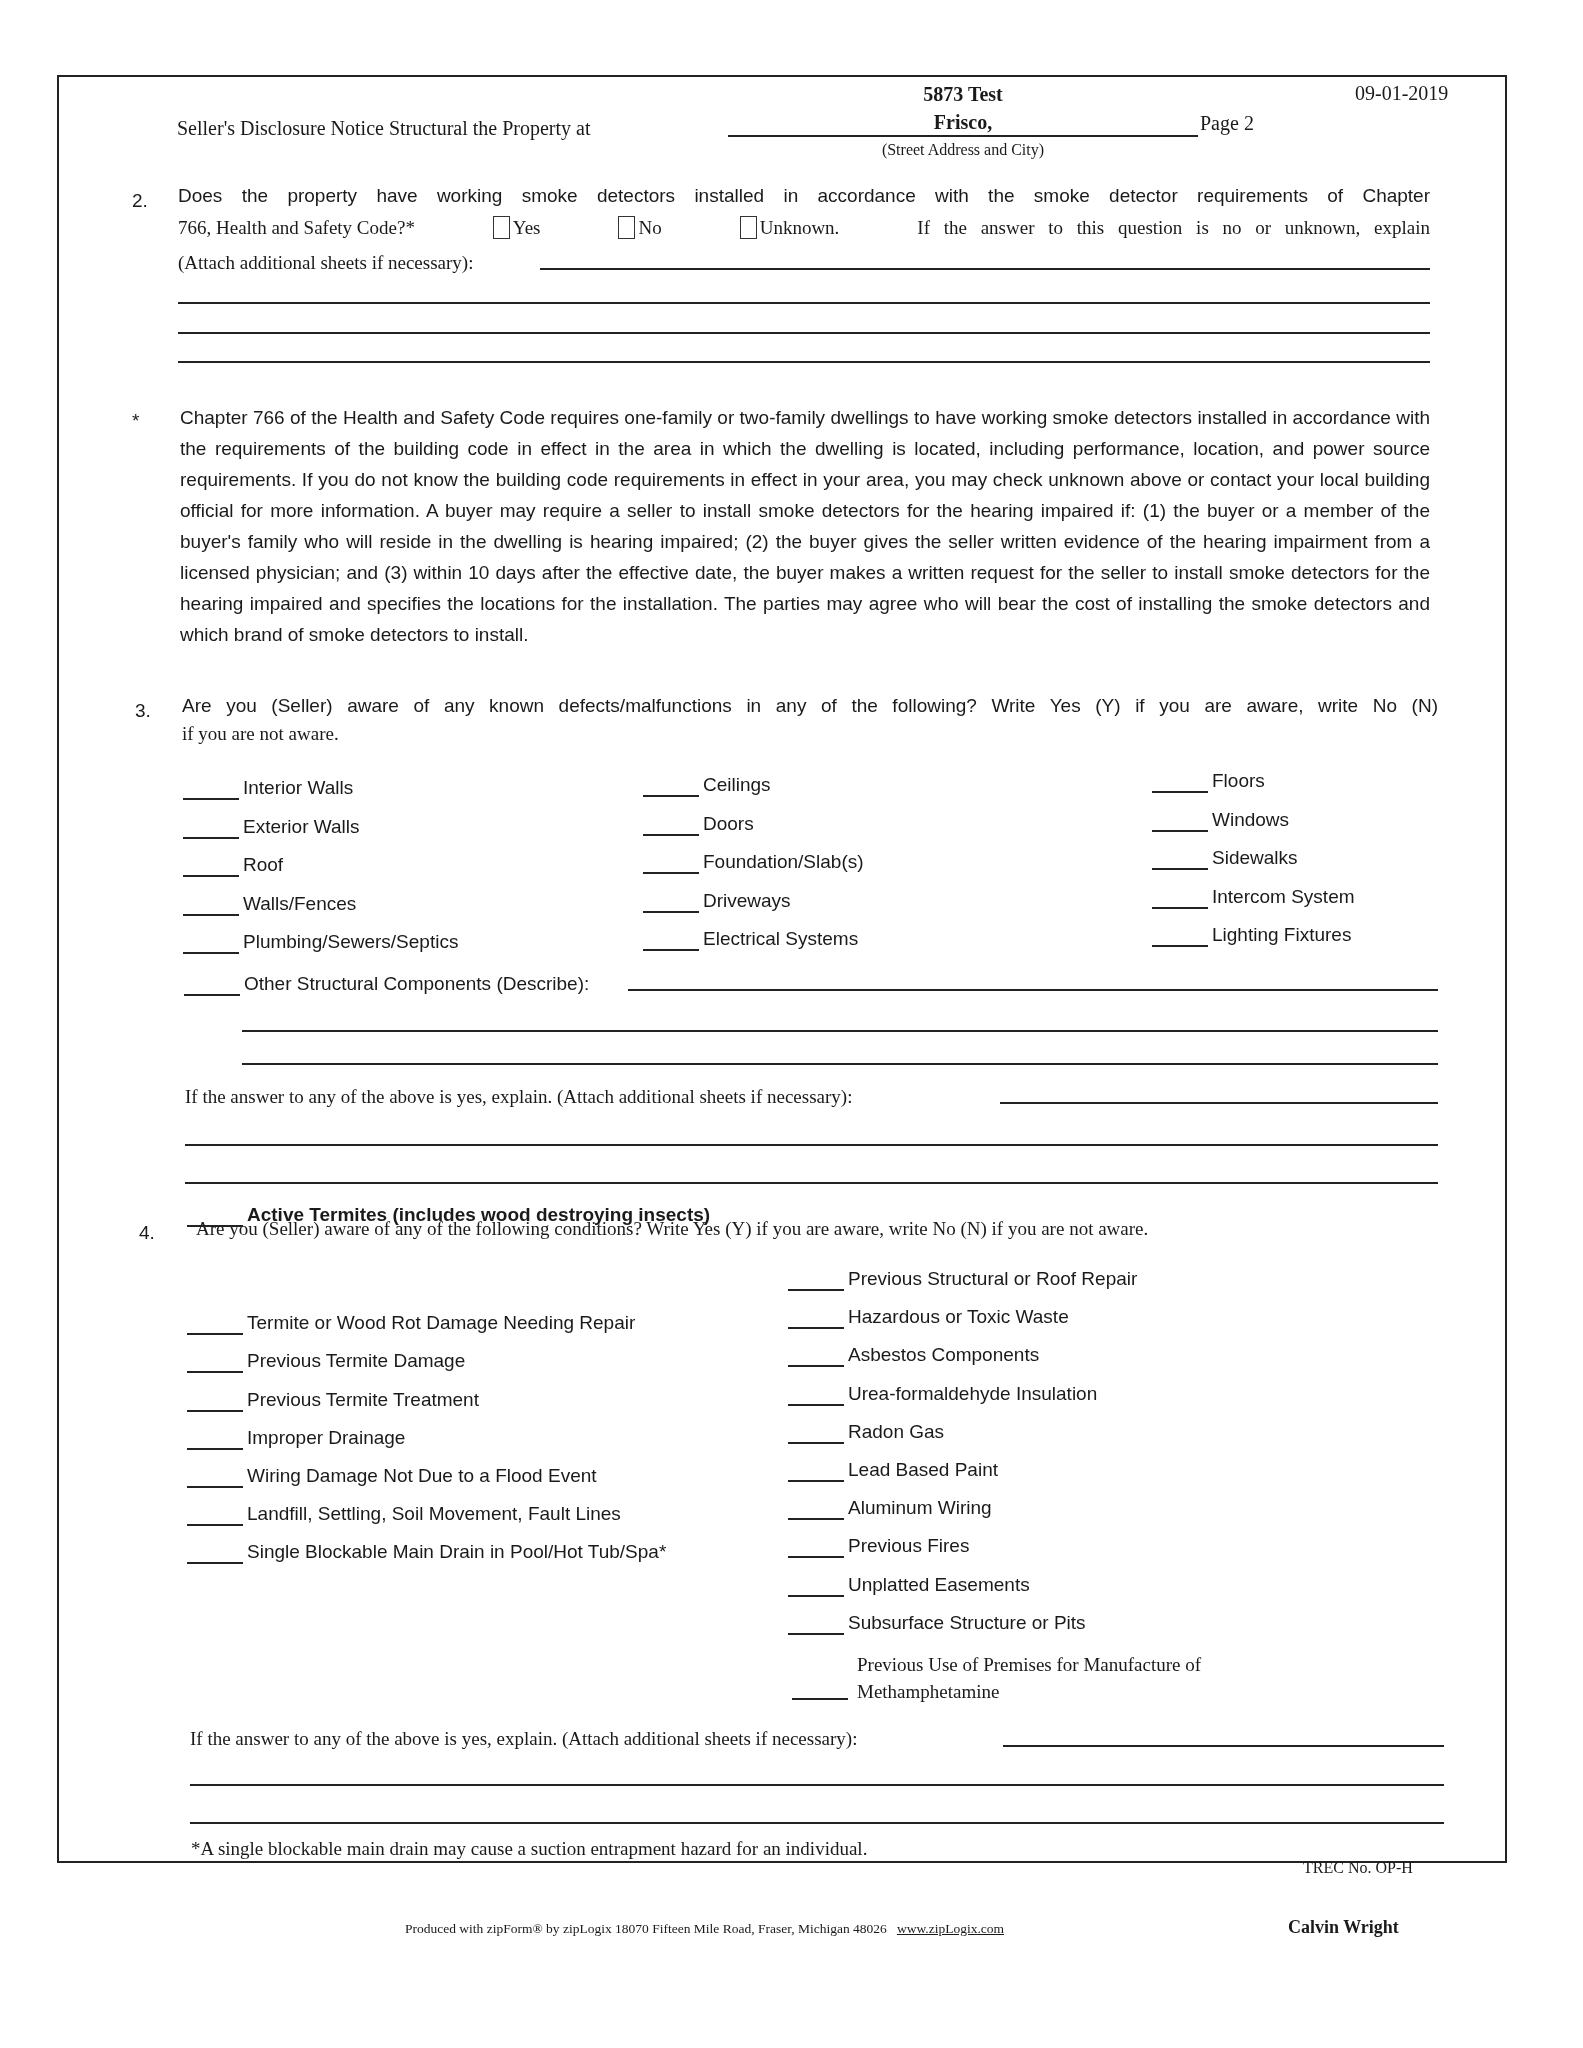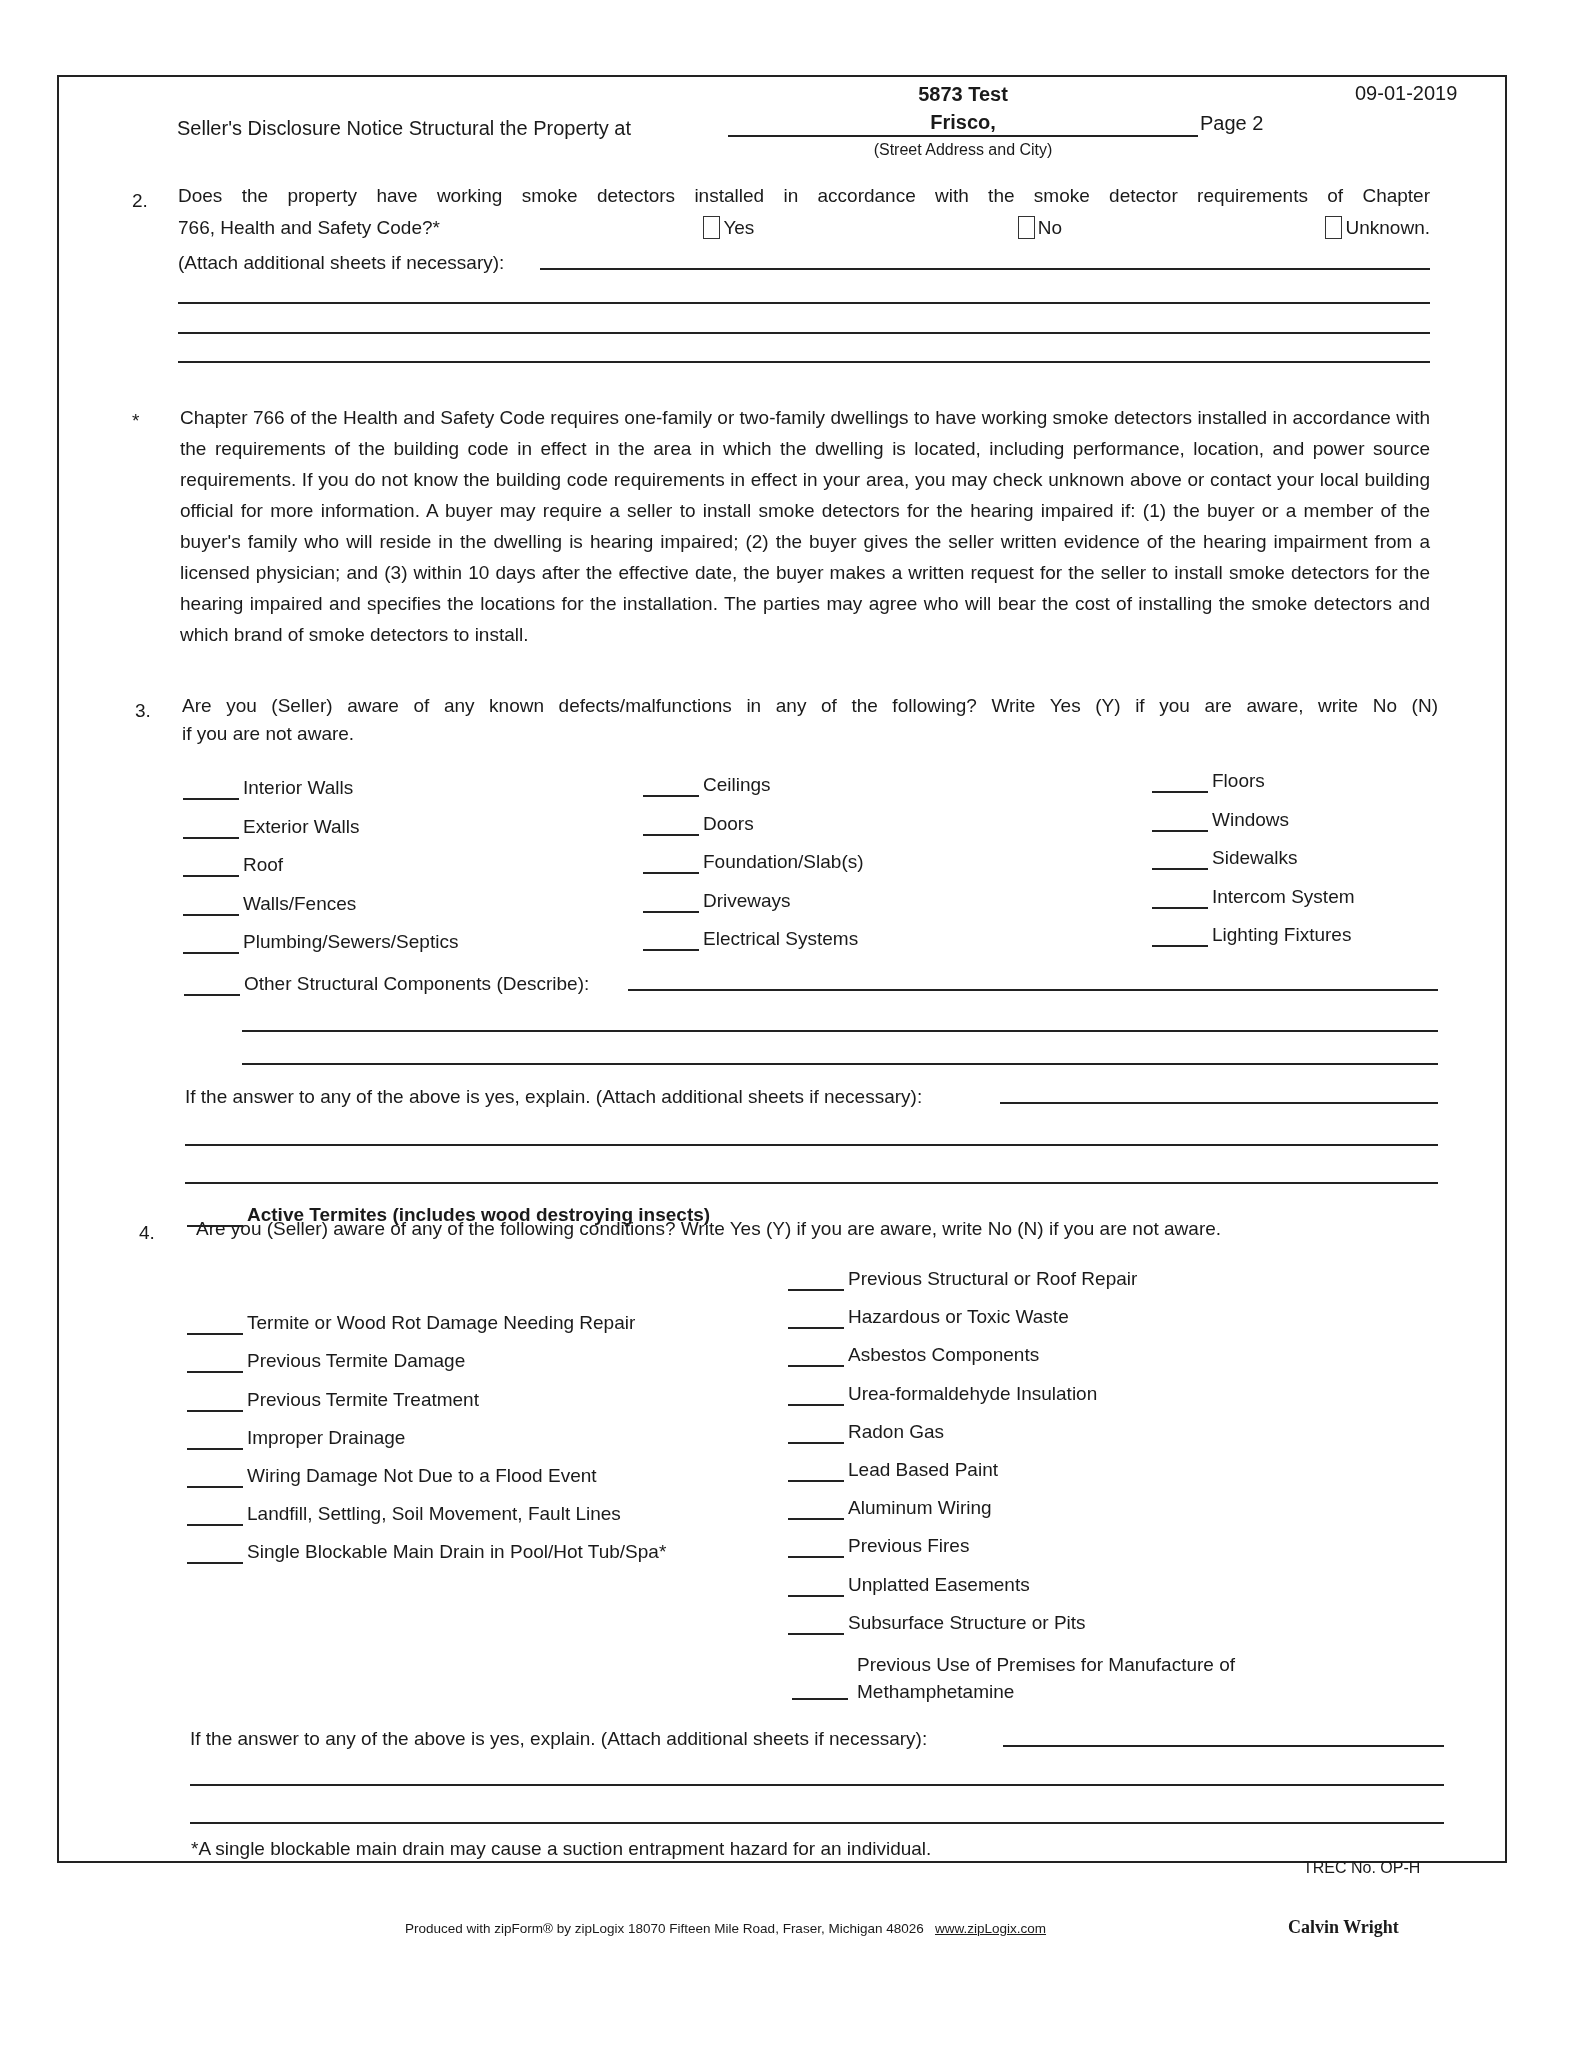--- a/index.html
+++ b/index.html
@@ -1,18 +1,18 @@
 <!DOCTYPE html>
 <html><head>
 <meta charset="utf-8">
 <style>
   html, body { margin: 0; padding: 0; background: #ffffff; }
   body { width: 1583px; height: 2048px; position: relative; overflow: hidden;
          font-family: "Liberation Sans", sans-serif; color: #1a1a1a; }
-  .abs { position: absolute; }
+  .abs { position: absolute; font-family: Liberation Serif, serif; }
   .t { font-size: 19px; line-height: 22px; white-space: nowrap; }
   .rule { position: absolute; height: 0; border-top: 2px solid #222; }
 
   #frame { position: absolute; left: 57px; top: 75px; width: 1450px; height: 1787px;
            border-left: 2px solid #222; border-right: 2px solid #222; border-top: 2px solid #222;
            box-sizing: border-box; }
   #frame-bottom { position: absolute; left: 57px; top: 1861px; width: 1450px; border-top: 2px solid #222; }
 
   .justify { position: absolute; font-size: 19px; line-height: 31px; text-align: justify;
              text-align-last: justify; }
@@ -43,20 +43,21 @@
 <div class="abs t" style="left:1200px;top:112px;font-size:20px;">Page 2</div>
 <div class="abs t" style="left:1355px;top:82px;font-size:20px;">09-01-2019</div>
 
 <div class="num" style="left:132px;top:190px;">2.</div>
 <div class="justify" style="left:178px;top:180px;width:1252px;">Does the property have working smoke detectors installed in accordance with the smoke detector requirements of Chapter</div>
 <div class="abs" style="left:178px;top:212px;width:1252px;font-size:19px;line-height:31px;display:flex;justify-content:space-between;white-space:nowrap;">
   <span>766, Health and Safety Code?*</span>
   <span><span class="cbx"></span><span>Yes</span></span>
   <span><span class="cbx"></span><span>No</span></span>
   <span><span class="cbx"></span><span>Unknown.</span></span>
+  <span style="word-spacing:9px;">If the answer to this question is no or unknown, explain</span>
 </div>
 <div class="abs t" style="left:178px;top:252px;">(Attach additional sheets if necessary):</div>
 <div class="rule" style="left:540px;top:268px;width:890px;"></div>
 <div class="rule" style="left:178px;top:302px;width:1252px;"></div>
 <div class="rule" style="left:178px;top:332px;width:1252px;"></div>
 <div class="rule" style="left:178px;top:361px;width:1252px;"></div>
 
 <div class="num" style="left:132px;top:410px;">*</div>
 <div class="para" style="left:180px;top:402px;width:1250px;">Chapter 766 of the Health and Safety Code requires one-family or two-family dwellings to have working smoke detectors installed in accordance with the requirements of the building code in effect in the area in which the dwelling is located, including performance, location, and power source requirements. If you do not know the building code requirements in effect in your area, you may check unknown above or contact your local building official for more information. A buyer may require a seller to install smoke detectors for the hearing impaired if: (1) the buyer or a member of the buyer's family who will reside in the dwelling is hearing impaired; (2) the buyer gives the seller written evidence of the hearing impairment from a licensed physician; and (3) within 10 days after the effective date, the buyer makes a written request for the seller to install smoke detectors for the hearing impaired and specifies the locations for the installation. The parties may agree who will bear the cost of installing the smoke detectors and which brand of smoke detectors to install.</div>
 

